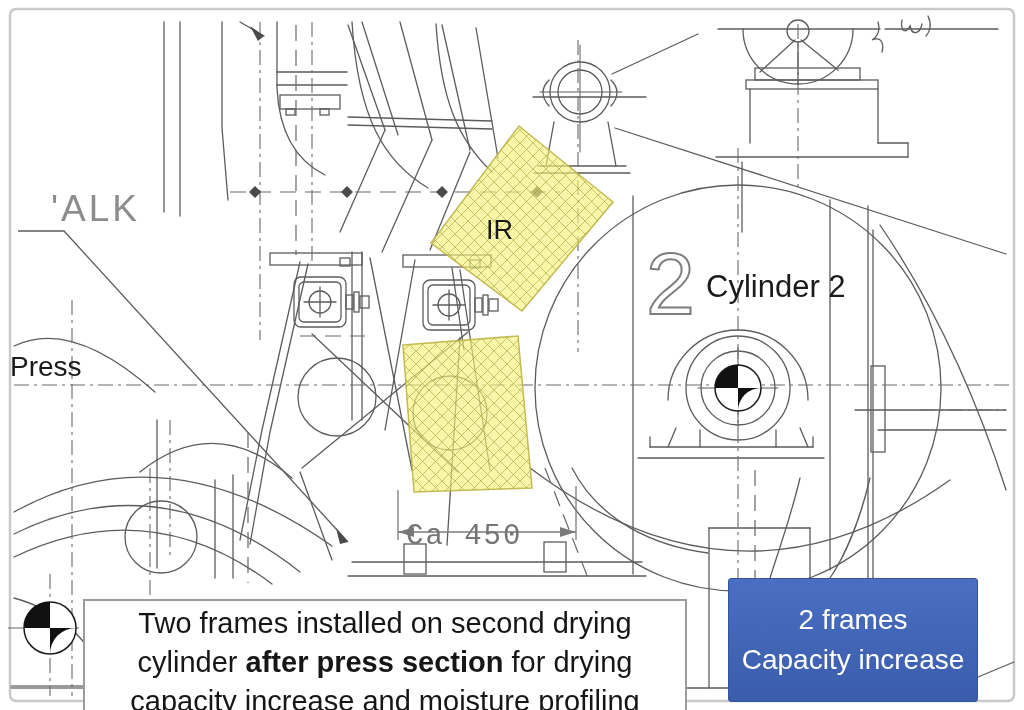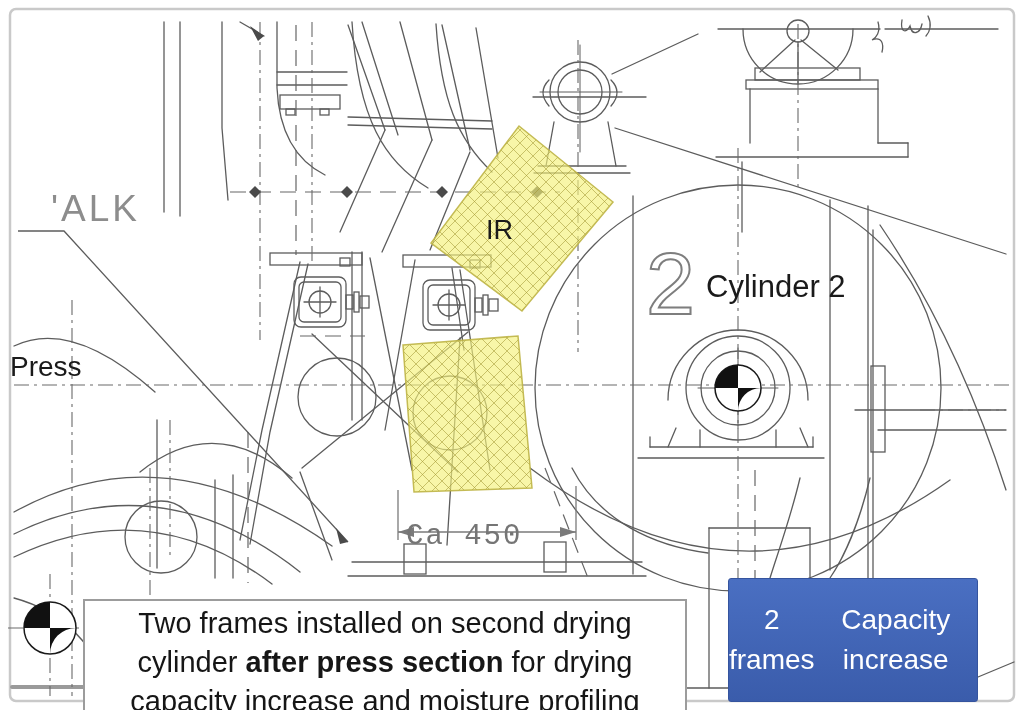--- a/index.html
+++ b/index.html
@@ -14,21 +14,21 @@
   #lbl-dim{left:406px;top:492px;font-size:29px;color:#757575;
            font-family:"Liberation Mono",monospace;letter-spacing:2px;margin-top:28px;}
   #caption-box{position:absolute;left:83px;top:599px;width:600px;height:122px;
 apt               box-sizing:border-box;background:#ffffff;border:2px solid #9c9c9c;
                display:flex;flex-direction:column;justify-content:center;align-items:center;
                font-size:29px;line-height:39px;color:#161616;text-align:center;}
   #caption-box b{font-weight:bold;}
   #callout-box{position:absolute;left:728px;top:578px;width:250px;height:124px;
                box-sizing:border-box;border-radius:3px;border:1px solid #35549e;
                background:linear-gradient(180deg,#4a6fc2 0%,#3a5cab 100%);
-               display:flex;justify-content:center;align-items:center;
+               display:flex;flex-direction:column;justify-content:center;align-items:center;
                font-size:28px;line-height:40px;color:#ffffff;text-align:center;}
 </style>
 </head>
 <body>
 
 <div id="stage">
 
   <svg id="cad" width="1024" height="710" viewBox="0 0 1024 710" xmlns="http://www.w3.org/2000/svg">
     <defs>
       <pattern id="xh" width="13" height="13" patternUnits="userSpaceOnUse">

